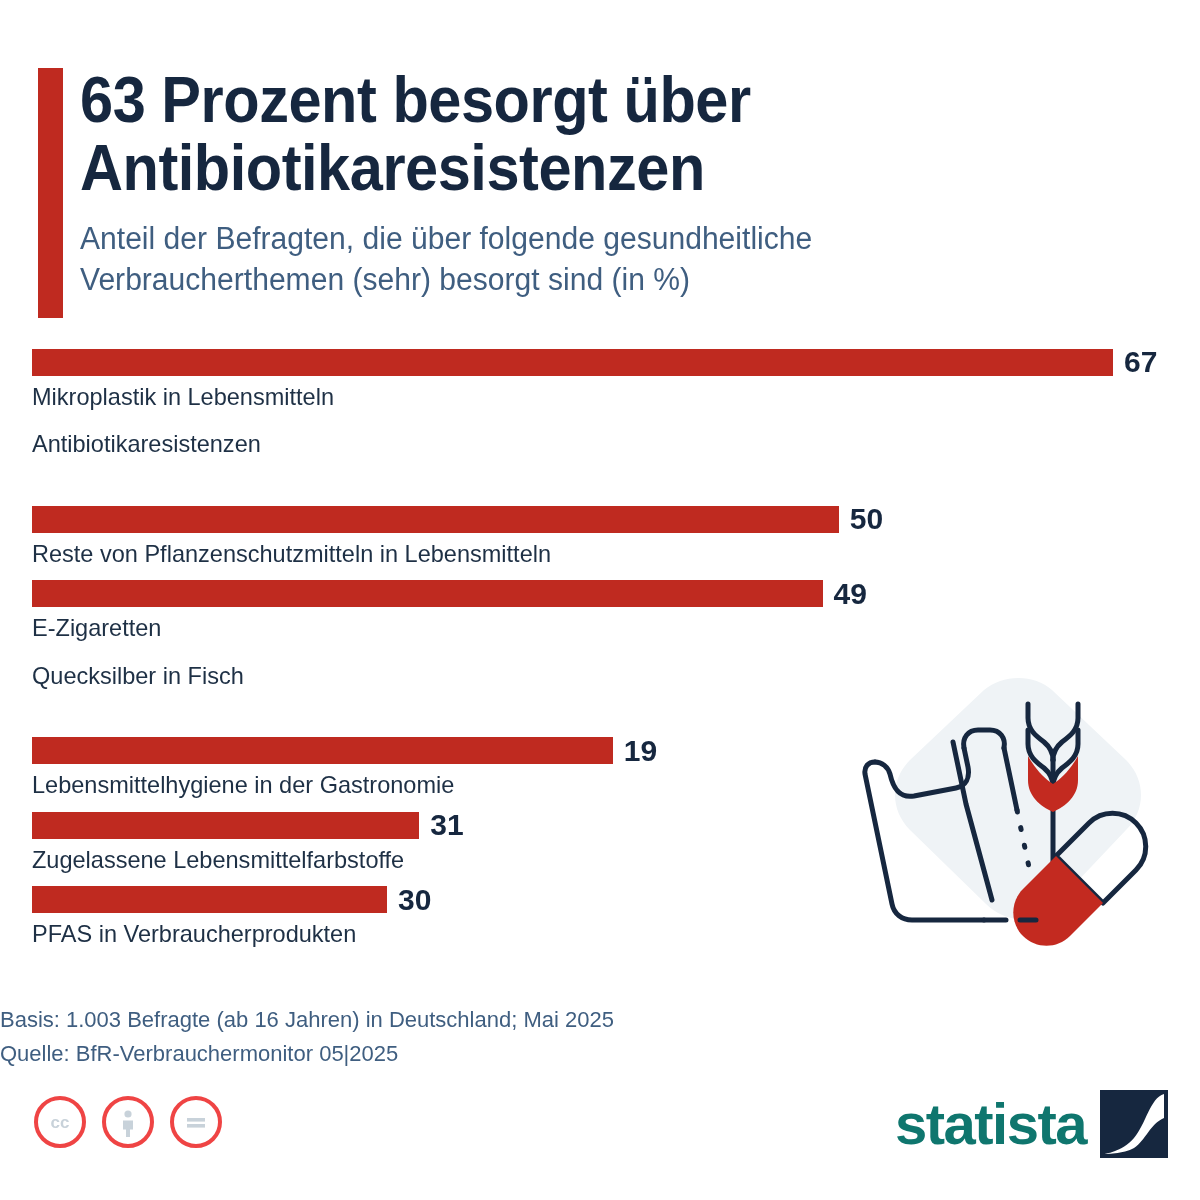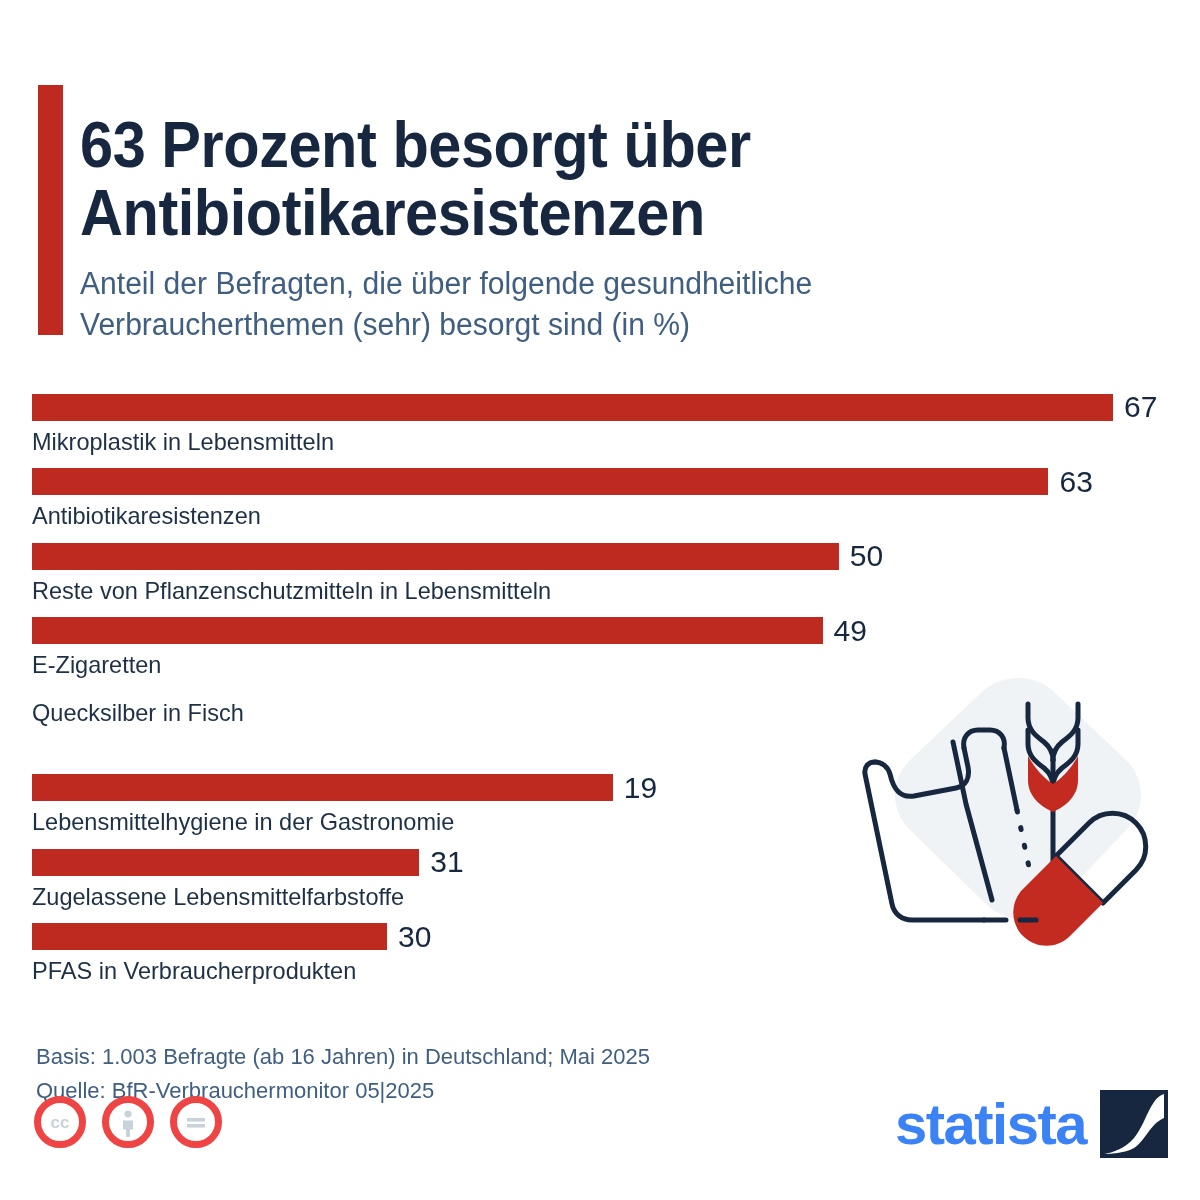--- a/index.html
+++ b/index.html
@@ -13,22 +13,21 @@
     height: 1200px;
     font-family: "Liberation Sans", sans-serif;
     color: #16273F;
     overflow: hidden;
     position: relative;
   }
 
   
   #header {
     position: relative;
-    padding: 94px 0 0 0;
-    margin-top: 17px;
+    padding: 66px 0 0 0;
   }
   #accent-bar {
     position: absolute;
     left: 38px;
     top: 68px;
     width: 25px;
     height: 250px;
     background: #BF2A20;
   }
   #header-text {
@@ -72,21 +71,21 @@
     height: 27px;
     display: flex;
     align-items: center;
   }
   .bar-fill {
     height: 27px;
     background: #BF2A20;
   }
   .bar-value {
     font-size: 30px;
-    font-weight: normal;
+    font-weight: bold;
     color: #16273F;
     margin-left: 11px;
     line-height: 1;
     white-space: nowrap;
   }
   .bar-label {
     font-size: 24px;
     color: #1E3045;
     margin-top: 8px;
     line-height: 1.1;
@@ -101,21 +100,20 @@
     right: 36px;
     top: 668px;
     width: 320px;
     height: 300px;
     pointer-events: none;
   }
 
   
   #notes {
     margin-top: 42px;
-    margin-left: 36px;
     color: #3F5E80;
     font-size: 22px;
     line-height: 1.55;
   }
   #notes div { white-space: nowrap; }
 
   
   #bottom {
     position: absolute;
     left: 0;
@@ -127,41 +125,41 @@
     position: absolute;
     left: 34px;
     top: 14px;
     display: flex;
     gap: 16px;
   }
   .cc-badge {
     width: 52px;
     height: 52px;
     border-radius: 50%;
-    border: 7px solid #ef4444;
+    border: 4px solid #ef4444;
     display: flex;
     align-items: center;
     justify-content: center;
     box-sizing: border-box;
   }
   .cc-badge svg { display: block; }
 
   #logo {
     position: absolute;
     right: 32px;
     top: 8px;
     display: flex;
     align-items: center;
     gap: 14px;
   }
   #logo-word {
     font-size: 58px;
     font-weight: bold;
     letter-spacing: -1.5px;
-    color: #3b82f6;
+    color: #0f766e;
     line-height: 1;
   }
   #logo-mark { display: block; }
 </style>
 </head>
 <body>
 
 <div id="header">
   <div id="accent-bar" style="background: rgb(191, 42, 32);"></div>
   <div id="header-text">
@@ -176,24 +174,20 @@
 
   <div class="bar-row">
     <div class="bar-track">
       <div class="bar-fill" style="width: 1081px; background: rgb(191, 42, 32);"></div>
       <div class="bar-value">67</div>
     </div>
     <div class="bar-label">Mikroplastik in Lebensmitteln</div>
   </div>
 
   <div class="bar-row">
-    <div class="bar-track">
-      <div class="bar-fill" style="width: 1016.46px; background: rgb(191, 42, 32);"></div>
-      <div class="bar-value">63</div>
-    </div>
     <div class="bar-label">Antibiotikaresistenzen</div>
   </div>
 
   <div class="bar-row">
     <div class="bar-track">
       <div class="bar-fill" style="width: 806.716px; background: rgb(191, 42, 32);"></div>
       <div class="bar-value">50</div>
     </div>
     <div class="bar-label">Reste von Pflanzenschutzmitteln in Lebensmitteln</div>
   </div>

